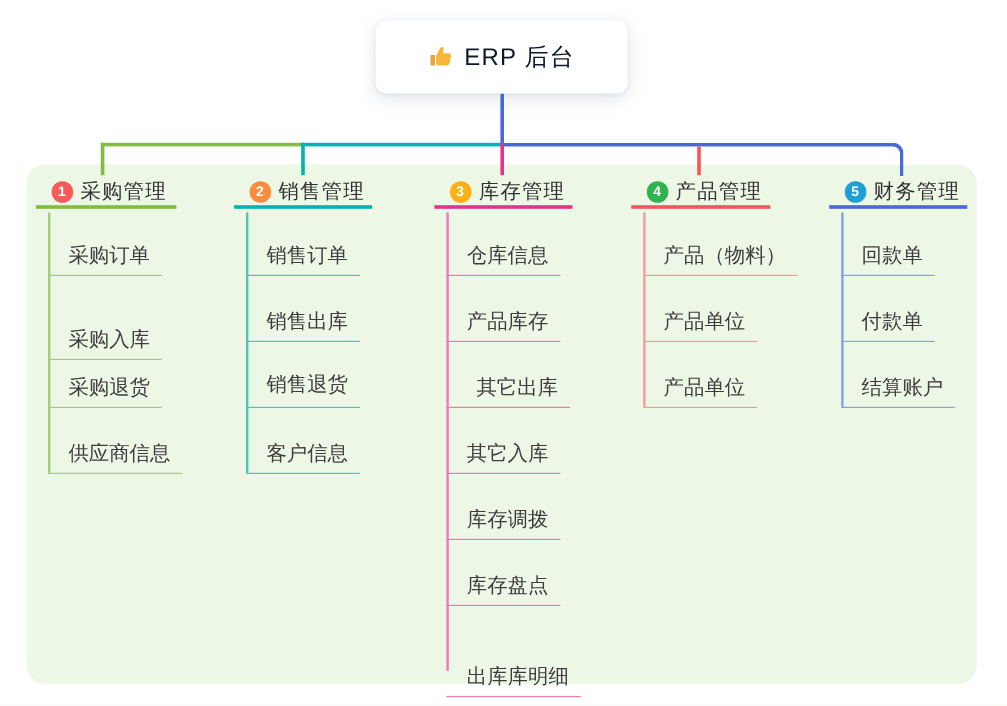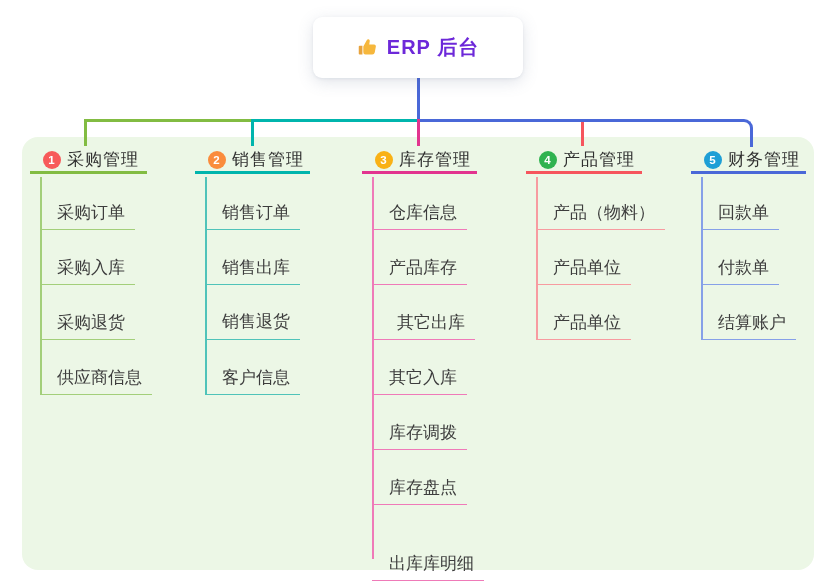--- a/index.html
+++ b/index.html
@@ -14,21 +14,21 @@
     border-radius:16px;
   }
   
   .root-card{
     position:absolute;left:313px;top:17px;width:210px;height:61px;
     background:#ffffff;border-radius:9px;
     box-shadow:0 4px 16px rgba(90,105,140,.18), 0 1px 3px rgba(90,105,140,.10);
     display:flex;align-items:center;justify-content:center;gap:9px;
     z-index:3;
   }
-  .root-title{font-size:20px;font-weight:700;color:#6d28d9;letter-spacing:1px;}
+  .root-title{font-size:20px;font-weight:400;color:#0f172a;letter-spacing:1px;}
   
   .hline{position:absolute;height:3px;z-index:1;}
   .vdrop{position:absolute;width:3px;z-index:1;}
   .busblue{
     position:absolute;background:transparent;z-index:1;
     border-top:3px solid;border-right:3px solid;border-top-right-radius:9px;
   }
   
   .branch{position:absolute;top:148px;z-index:2;}
   .bhead{
@@ -73,21 +73,21 @@
 </div>
 
 <div class="branch" style="left: 30px; width: 117px; --c: #82bc42; --ic: #a3cf7a;">
   <div class="bhead">
     <span class="badge" style="background: rgb(247, 90, 90);">1</span>
     <span>采购管理</span>
   </div>
   <div class="vline" style="height: 217px;"></div>
   <div class="items">
       <div class="item" style="top: 55px;">采购订单</div>
-      <div class="item" style="top: 110px;">采购入库</div>
+      <div class="item" style="top: 125px;">采购入库</div>
       <div class="item" style="top: 165px; padding-left: 17px;">采购退货</div>
       <div class="item" style="top: 220px;">供应商信息</div>
     </div>
 </div>
 
 <div class="branch" style="left: 195px; width: 115px; --c: #00b5ad; --ic: #4fc3b9;">
   <div class="bhead">
     <span class="badge" style="background: rgb(250, 140, 60);">2</span>
     <span>销售管理</span>
   </div>

